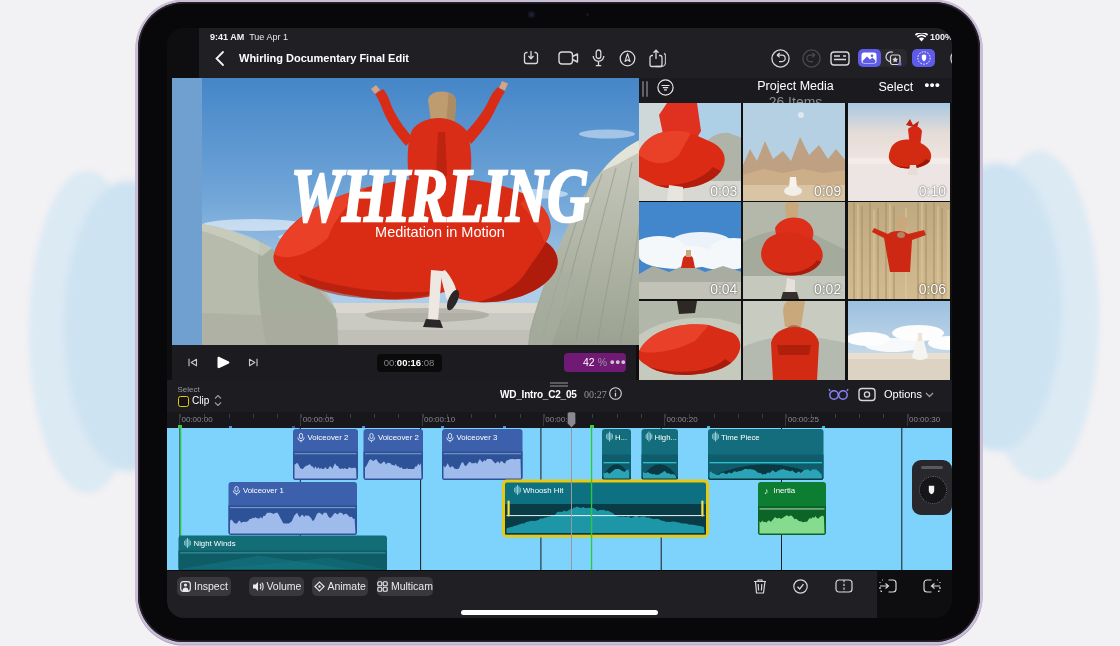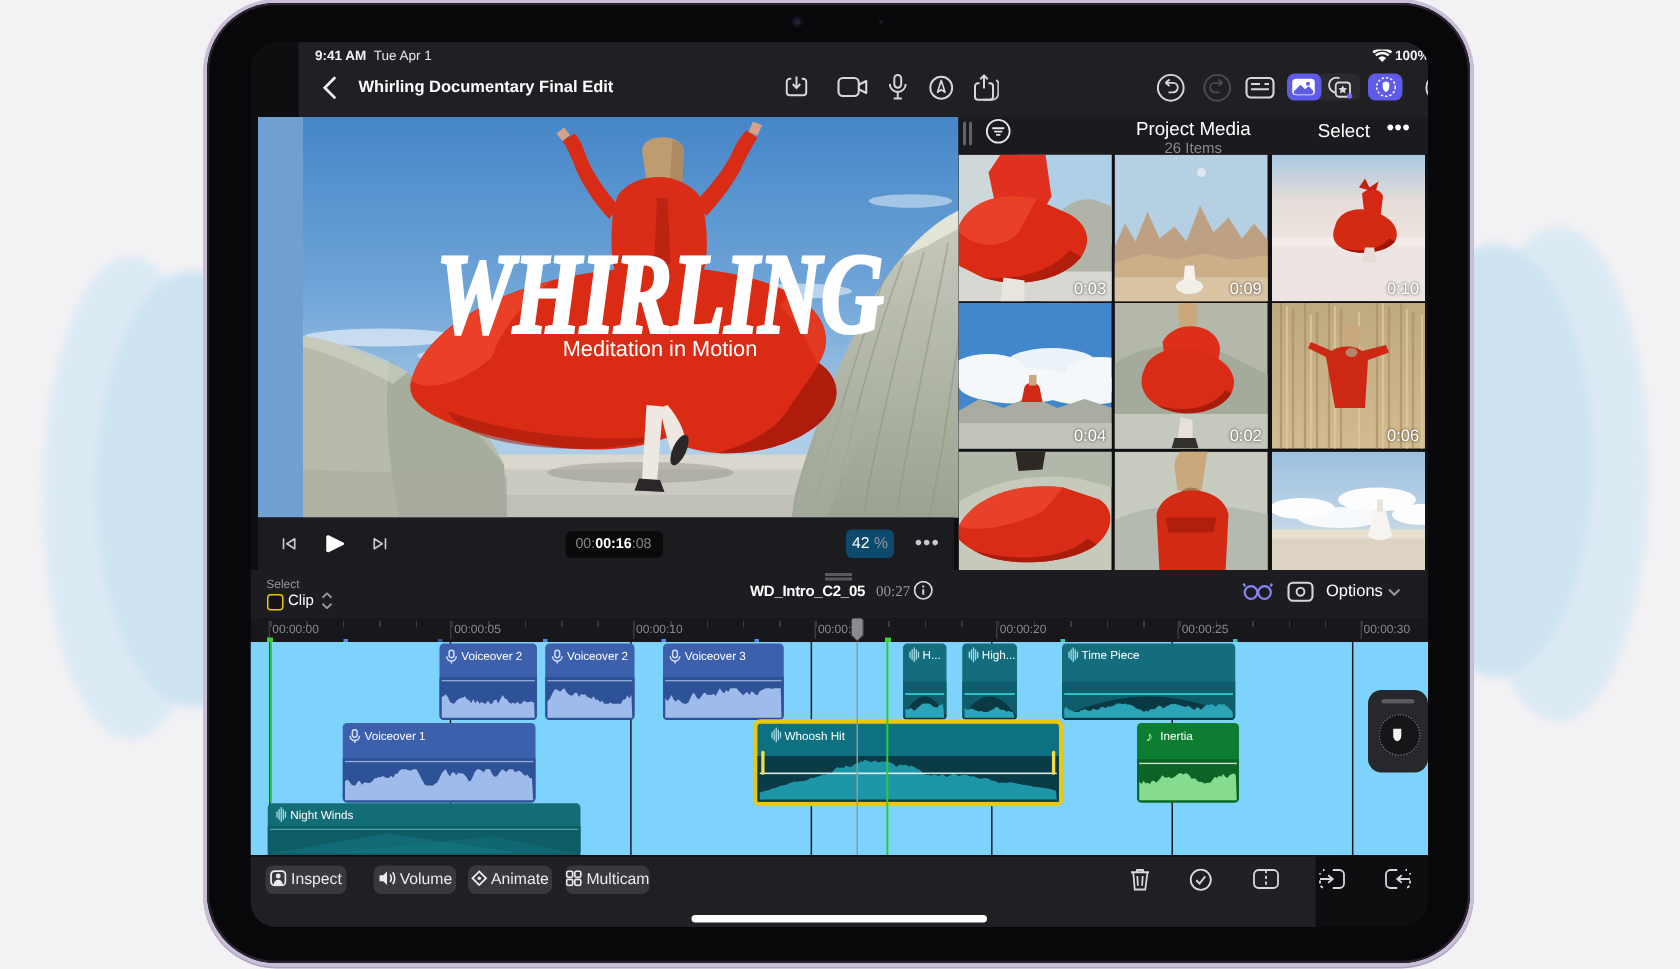--- a/index.html
+++ b/index.html
@@ -10,21 +10,21 @@
           background:#08070a;border-radius:46px;
           box-shadow:0 0 0 2.6px #c9bed6, 0 1px 0 2.6px #ab9fbb, inset 0 0 0 1.5px #2a2430;}
   #screen{position:absolute;left:29px;top:26px;width:785px;height:590px;border-radius:17px;
           background:#0e0d10;overflow:hidden;}
   #topbar{position:absolute;left:0;top:0;width:785px;height:50px;background:#201f23;margin-left:32px;}
   .sttxt{position:absolute;top:4px;font-size:9px;color:#f4f3f6;}
   #preview{position:absolute;left:5px;top:50px;width:463.5px;height:267px;background:#6fa0cf;overflow:hidden;padding-left:30px;}
   #pbar{position:absolute;left:5px;top:317px;width:463.5px;height:35px;background:#1c1b1f;}
   #panel{position:absolute;left:471.5px;top:50px;width:313.5px;height:302px;background:#111013;}
   .tile{position:absolute;width:102.4px;height:97.5px;overflow:hidden;}
-  .dur{position:absolute;right:4px;bottom:2px;font-size:11px;color:#fff;text-shadow:0 0 2px rgba(0,0,0,.8);}
+  .dur{position:absolute;right:4px;bottom:2px;font-size:14px;color:#fff;text-shadow:0 0 2px rgba(0,0,0,.8);}
   #phead{position:absolute;left:0;top:0;width:313.5px;height:25px;background:#1b1a1e;}
   #tlhead{position:absolute;left:0;top:352px;width:785px;height:32px;background:#1d1c20;}
   #ruler{position:absolute;left:0;top:384px;width:785px;height:16px;background:#18171b;}
   #tracks{position:absolute;left:0;top:400px;width:785px;height:142px;background:#7dd3fc;}
   #botbar{position:absolute;left:0;top:542px;width:710px;height:48px;background:#201f23;border-top:1px solid #0b0b0d;}
   .btn{position:absolute;top:6px;height:19px;background:#39383d;border-radius:5px;color:#eceaef;
        font-size:10.5px;line-height:19px;text-align:center;}
   .rlabel{position:absolute;top:3px;font-size:8px;color:#8a8992;letter-spacing:0;}
   .tick{position:absolute;top:2px;width:1px;height:12px;background:#3a393f;}
   #homebar{position:absolute;left:294px;top:582px;width:197px;height:4.5px;background:#fdfdfd;border-radius:2.5px;}
@@ -197,33 +197,33 @@
       </div>
       <div id="pbar">
         <svg class="abs" style="left:15px;top:11px;" width="72" height="13" viewBox="0 0 72 13">
           <g stroke="#c9c8ce" stroke-width="1.1" fill="none" stroke-linejoin="round">
             <path d="M2,2.8 V10.2 M9.5,3.2 L4.2,6.5 L9.5,9.8 Z"></path>
             <path d="M62.5,3.2 L67.8,6.5 L62.5,9.8 Z M70,2.8 V10.2"></path>
           </g>
           <path d="M30.5,2 C30.5,1 31.6,0.6 32.4,1 L41.8,5.6 C42.6,6 42.6,7 41.8,7.4 L32.4,12 C31.6,12.4 30.5,12 30.5,11 Z" fill="#ffffff"></path>
         </svg>
         <div class="abs" style="left:204.5px;top:8.5px;width:65px;height:18px;background:#0a0a0b;border-radius:4px;text-align:center;font-size:9.5px;line-height:18px;color:#86858c;">00:<span style="color:#fff;font-weight:bold;">00:16</span>:08</div>
-        <div class="abs" style="left:392px;top:8px;width:32px;height:19px;background:#0c4a6e;border-radius:4px;text-align:center;font-size:10.5px;line-height:19px;color:#fff;">42 <span style="color:#98979e;">%</span></div>
+        <div class="abs" style="left:392px;top:8px;width:62px;height:19px;background:#701a75;border-radius:4px;text-align:center;font-size:10.5px;line-height:19px;color:#fff;">42 <span style="color:#98979e;">%</span></div>
         <div class="abs" style="left:438px;top:9px;font-size:13px;color:#c9c8ce;letter-spacing:1px;font-weight:bold;">•••</div>
       </div>
       <div id="panel">
         <div id="phead">
           <div class="abs" style="left:3px;top:3px;width:2px;height:16px;background:#63626a;border-radius:1px;"></div>
           <div class="abs" style="left:7px;top:3px;width:2px;height:16px;background:#63626a;border-radius:1px;"></div>
           <svg class="abs" style="left:18px;top:1px;" width="17" height="17" viewBox="0 0 17 17">
             <circle cx="8.5" cy="8.5" r="7.6" stroke="#e8e7ea" stroke-width="1.2" fill="none"></circle>
             <path d="M4.5,6.5 h8 M5.8,8.7 h5.4 M7.1,10.9 h2.8" stroke="#e8e7ea" stroke-width="1.2"></path>
           </svg>
           <div class="abs" style="left:107px;top:1px;width:100px;text-align:center;font-size:12.5px;color:#fff;">Project Media</div>
-          <div class="abs" style="left:107px;top:16px;width:100px;text-align:center;font-size:10px;color:#8b8a91;">26 Items</div>
+          <div class="abs" style="left:107px;top:16px;width:100px;text-align:center;font-size:14px;color:#8b8a91;">26 Items</div>
           <div class="abs" style="left:240px;top:2px;width:34px;text-align:right;font-size:12.5px;color:#fff;">Select</div>
           <div class="abs" style="left:286px;top:-1px;font-size:13.5px;color:#fff;letter-spacing:0.5px;font-weight:bold;">•••</div>
         </div>
         <div class="abs" id="grid" style="left:0;top:24.5px;width:313.5px;height:277.5px;">
           <div class="tile" style="left:0.5px;top:0.5px;">
             <svg width="103" height="98" viewBox="0 0 103 98">
               <rect width="103" height="98" fill="#cfd8d8"></rect>
               <rect x="40" width="63" height="60" fill="#aed0e6"></rect>
               <path d="M60,60 C60,40 75,28 90,30 L103,35 L103,98 L55,98 Z" fill="#b0b4a8"></path>
               <rect x="0" y="78" width="103" height="20" fill="#d8d8d2"></rect>

